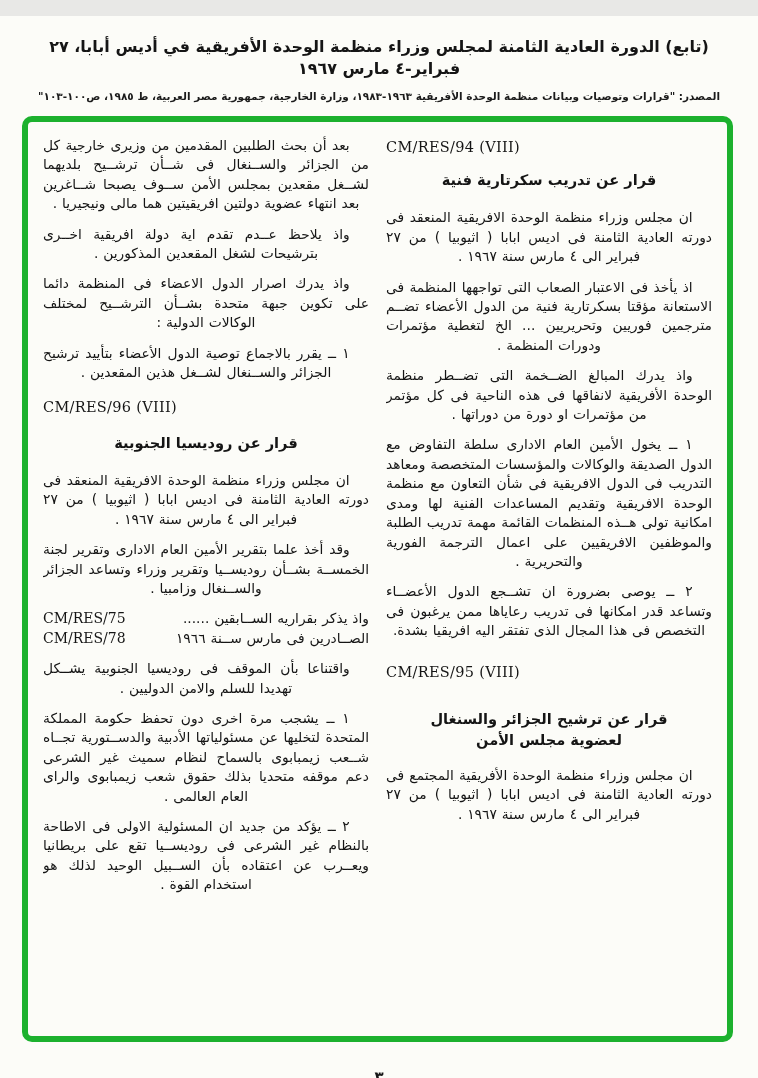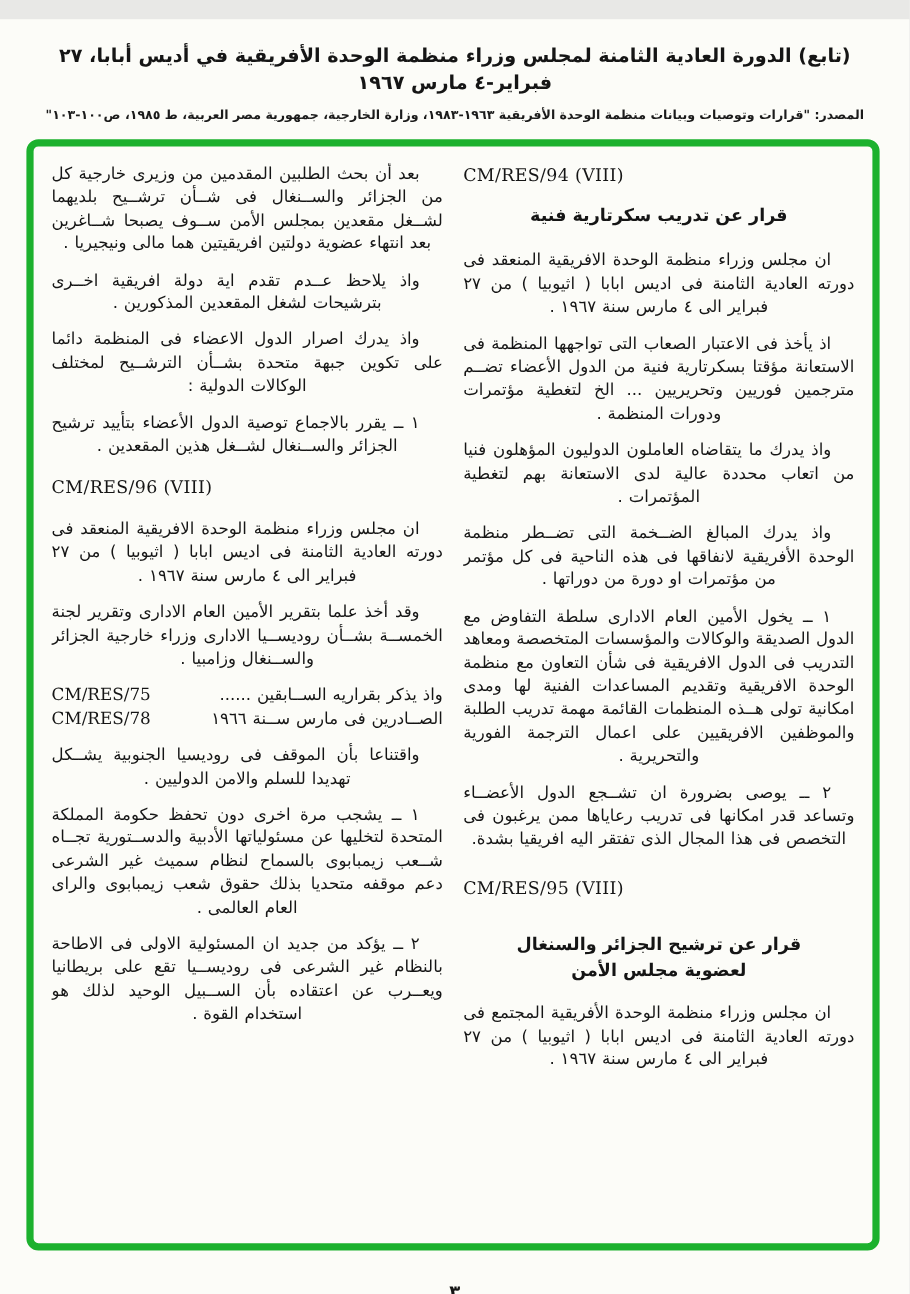--- a/index.html
+++ b/index.html
@@ -75,40 +75,40 @@
     <div class="h2">المصدر: "قرارات وتوصيات وبيانات منظمة الوحدة الأفريقية ١٩٦٣-١٩٨٣، وزارة الخارجية، جمهورية مصر العربية، ط ١٩٨٥، ص١٠٠-١٠٣"</div>
   </header>
 
   <main class="frame" style="border-color: rgb(28, 177, 46);">
 
     <section class="col">
       <div class="ref">CM/RES/94 (VIII)</div>
       <h3 class="res-heading">قرار عن تدريب سكرتارية فنية</h3>
       <p class="para">ان مجلس وزراء منظمة الوحدة الافريقية المنعقد فى دورته العادية الثامنة فى اديس ابابا ( اثيوبيا ) من ٢٧ فبراير الى ٤ مارس سنة ١٩٦٧ .</p>
       <p class="para">اذ يأخذ فى الاعتبار الصعاب التى تواجهها المنظمة فى الاستعانة مؤقتا بسكرتارية فنية من الدول الأعضاء تضــم مترجمين فوريين وتحريريين ... الخ لتغطية مؤتمرات ودورات المنظمة .</p>
-      <p class="para">واذ يدرك ما يتقاضاه العاملون الدوليون المؤهلون فنيا من اتعاب محددة عالية لدى الاستعانة بهم لتغطية المؤتمرات .</p>
       <p class="para">واذ يدرك المبالغ الضــخمة التى تضــطر منظمة الوحدة الأفريقية لانفاقها فى هذه الناحية فى كل مؤتمر من مؤتمرات او دورة من دوراتها .</p>
       <p class="para">١ ــ يخول الأمين العام الادارى سلطة التفاوض مع الدول الصديقة والوكالات والمؤسسات المتخصصة ومعاهد التدريب فى الدول الافريقية فى شأن التعاون مع منظمة الوحدة الافريقية وتقديم المساعدات الفنية لها ومدى امكانية تولى هــذه المنظمات القائمة مهمة تدريب الطلبة والموظفين الافريقيين على اعمال الترجمة الفورية والتحريرية .</p>
       <p class="para">٢ ــ يوصى بضرورة ان تشــجع الدول الأعضــاء وتساعد قدر امكانها فى تدريب رعاياها ممن يرغبون فى التخصص فى هذا المجال الذى تفتقر اليه افريقيا بشدة.</p>
       <div class="ref mt">CM/RES/95 (VIII)</div>
       <h3 class="res-heading two-line">
         <div>قرار عن ترشيح الجزائر والسنغال</div>
         <div>لعضوية مجلس الأمن</div>
       </h3>
       <p class="para">ان مجلس وزراء منظمة الوحدة الأفريقية المجتمع فى دورته العادية الثامنة فى اديس ابابا ( اثيوبيا ) من ٢٧ فبراير الى ٤ مارس سنة ١٩٦٧ .</p>
     </section>
 
     <section class="col">
       <p class="para">بعد أن بحث الطلبين المقدمين من وزيرى خارجية كل من الجزائر والســنغال فى شــأن ترشــيح بلديهما لشــغل مقعدين بمجلس الأمن ســوف يصبحا شــاغرين بعد انتهاء عضوية دولتين افريقيتين هما مالى ونيجيريا .</p>
       <p class="para">واذ يلاحظ عــدم تقدم اية دولة افريقية اخــرى بترشيحات لشغل المقعدين المذكورين .</p>
       <p class="para">واذ يدرك اصرار الدول الاعضاء فى المنظمة دائما على تكوين جبهة متحدة بشــأن الترشــيح لمختلف الوكالات الدولية :</p>
       <p class="para">١ ــ يقرر بالاجماع توصية الدول الأعضاء بتأييد ترشيح الجزائر والســنغال لشــغل هذين المقعدين .</p>
       <div class="ref mt96">CM/RES/96 (VIII)</div>
+      <h3 class="res-heading">قرار عن روديسيا الجنوبية</h3>
       <p class="para">ان مجلس وزراء منظمة الوحدة الافريقية المنعقد فى دورته العادية الثامنة فى اديس ابابا ( اثيوبيا ) من ٢٧ فبراير الى ٤ مارس سنة ١٩٦٧ .</p>
-      <p class="para">وقد أخذ علما بتقرير الأمين العام الادارى وتقرير لجنة الخمســة بشــأن روديســيا الادارى وزراء خارجية الجزائر والســنغال وزامبيا .</p>
+      <p class="para">وقد أخذ علما بتقرير الأمين العام الادارى وتقرير لجنة الخمســة بشــأن روديســيا وتقرير وزراء وتساعد الجزائر والســنغال وزامبيا .</p>
       <p class="para">
         <span class="refs-line">
           <span>واذ يذكر بقراريه الســابقين ......</span>
           <span class="latin">CM/RES/75</span>
         </span>
         <span class="refs-line">
           <span>الصــادرين فى مارس ســنة ١٩٦٦</span>
           <span class="latin">CM/RES/78</span>
         </span>
       </p>

